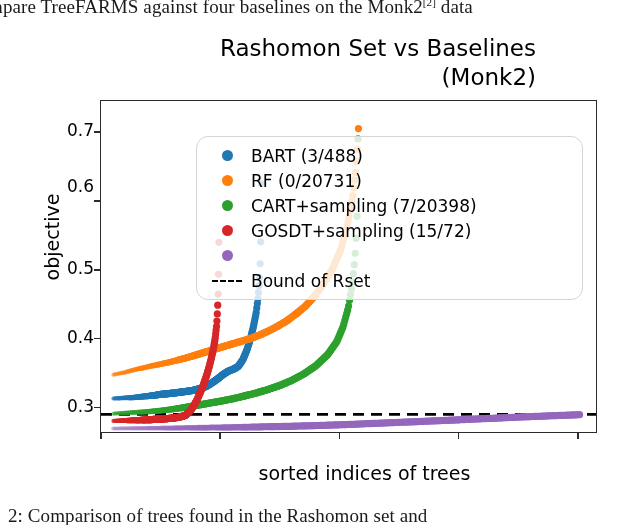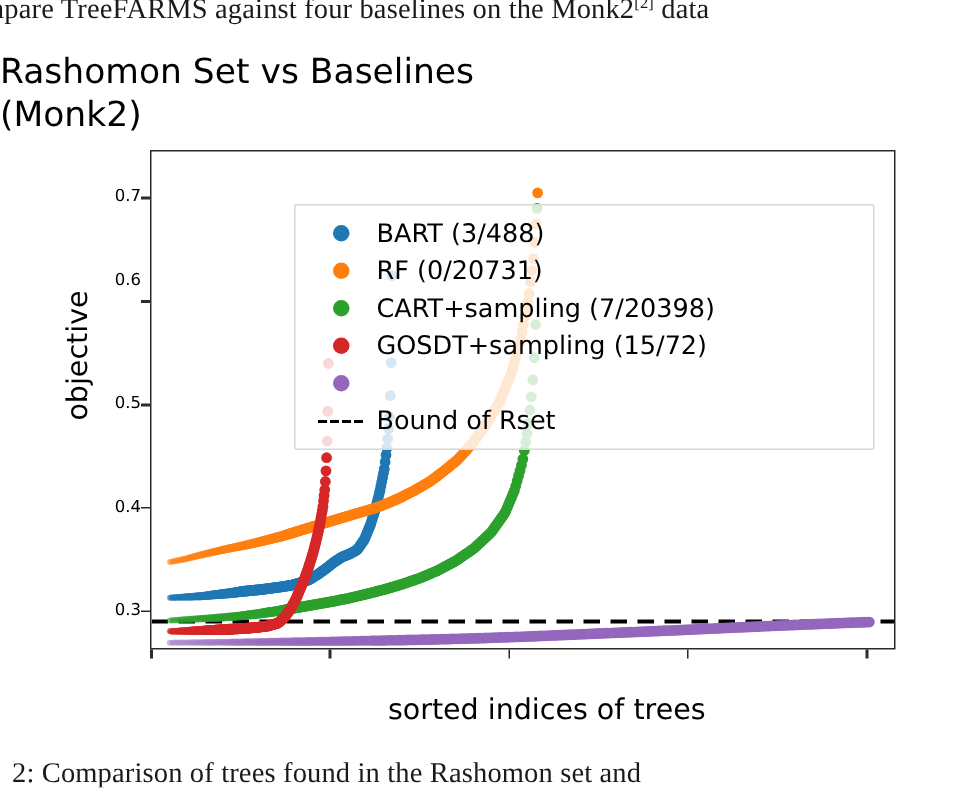--- a/index.html
+++ b/index.html
@@ -51,21 +51,21 @@
     top: 30px;
     width: 640px;
     height: 465px;
   }
 
   #chart-title {
     position: absolute;
     left: 0;
     top: 4px;
     width: 536px;
-    text-align: left;
+    text-align: right;
     font-size: 23px;
     line-height: 29px;
     color: #000;
     white-space: pre-line;
   }
 
   
   #plot-area {
     position: absolute;
     left: 100px;
@@ -101,21 +101,21 @@
     width: 497px;
     text-align: center;
     font-size: 19px;
   }
 
   .ytick-label {
     position: absolute;
     right: 0;
     width: 46px;
     text-align: right;
-    font-size: 11px;
+    font-size: 17px;
     line-height: 17px;
   }
   #ytick-wrap {
     position: absolute;
     left: 40px;
     top: 0;
     width: 54px;
     height: 465px;
   }
   .xtick-label {
@@ -143,21 +143,21 @@
   }
 
   
   #legend {
     position: absolute;
     left: 196px;
     top: 106px;
     width: 387px;
     background: rgba(255,255,255,0.82);
     border: 1px solid #d6d6d6;
-    border-radius: 2px;
+    border-radius: 12px;
     padding: 6px 8px 6px 6px;
     box-sizing: border-box;
   }
   .legend-row {
     display: flex;
     align-items: center;
     height: 25px;
   }
   .legend-marker-cell {
     width: 48px;

